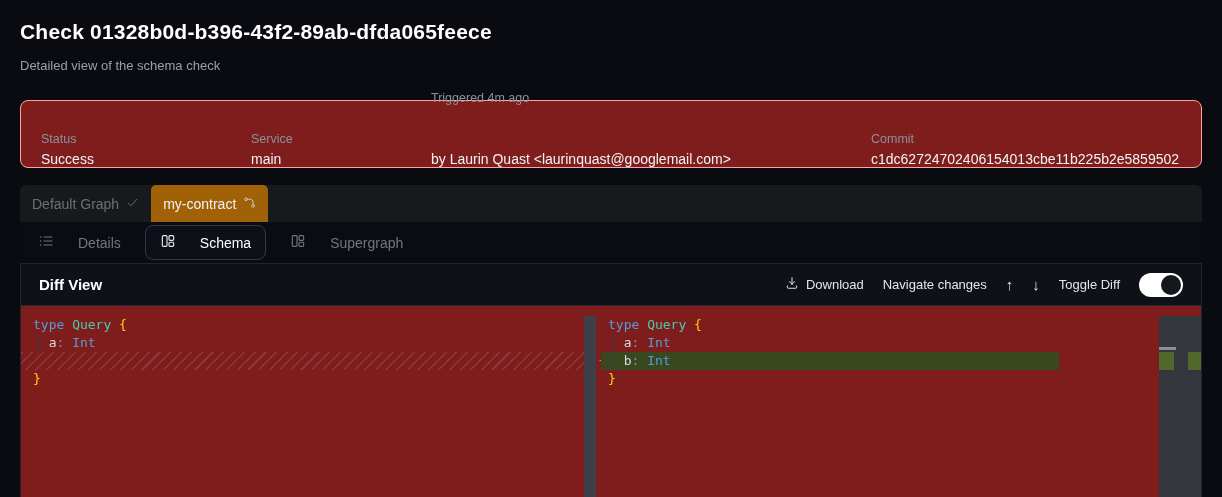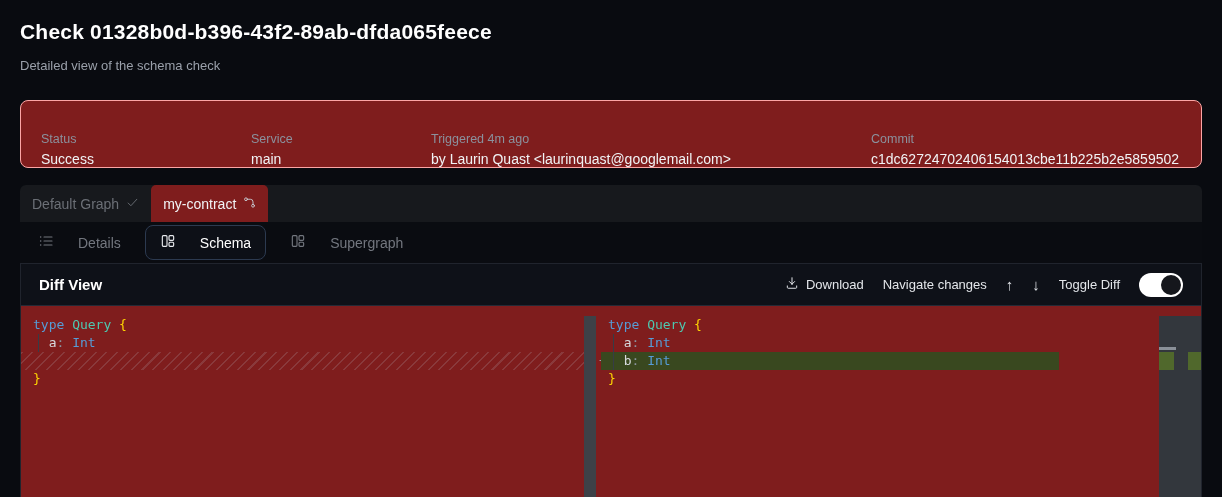--- a/index.html
+++ b/index.html
@@ -22,37 +22,37 @@
     border:1px solid #fca5a5; border-radius:8px;
     background:#7f1d1d;
     display:flex; align-items:flex-end; padding:0 20px;
   }
   .sfield { display:flex; flex-direction:column; gap:5px; }
   .sfield .lbl { font-size:12.5px; color:#8b919d; }
   .sfield .val { font-size:14px; color:#f1f3f5; font-weight:400; }
   .sfield.f1 { width:210px; }
   .sfield.f2 { width:180px; }
   .sfield.f3 { width:440px; }
-  .sfield.f3 .val { font-weight:400; }
+  .sfield.f3 .val { font-weight:400;margin-top:41px; }
   .sfield.f4 { flex:1; }
 
   
   .graph-tabs {
     margin-top:17px; height:37px;
     background:#17191d; border-radius:6px 6px 0 0;
     display:flex; align-items:stretch;
   }
   .gtab {
     display:flex; align-items:center; gap:7px;
     padding:0 12px; font-size:14px; cursor:pointer;
   }
   .gtab.inactive { color:#6b6f76; }
   .gtab.inactive svg { stroke:#6b6f76; }
   .gtab.active {
-    background:#7f1d1d; color:#f2f3f5;
+    background:#a16207; color:#f2f3f5;
     border-radius:5px 5px 0 0;
   }
   .gtab.active svg { stroke:#c9ccd2; }
 
   
   .panel { background:#0a0c11; }
 
   
   .view-tabs { height:41px; display:flex; align-items:center; padding:0 18px; gap:24px; }
   .vtab { display:flex; align-items:center; gap:24px; font-size:14px; color:#73777f; cursor:pointer; }

